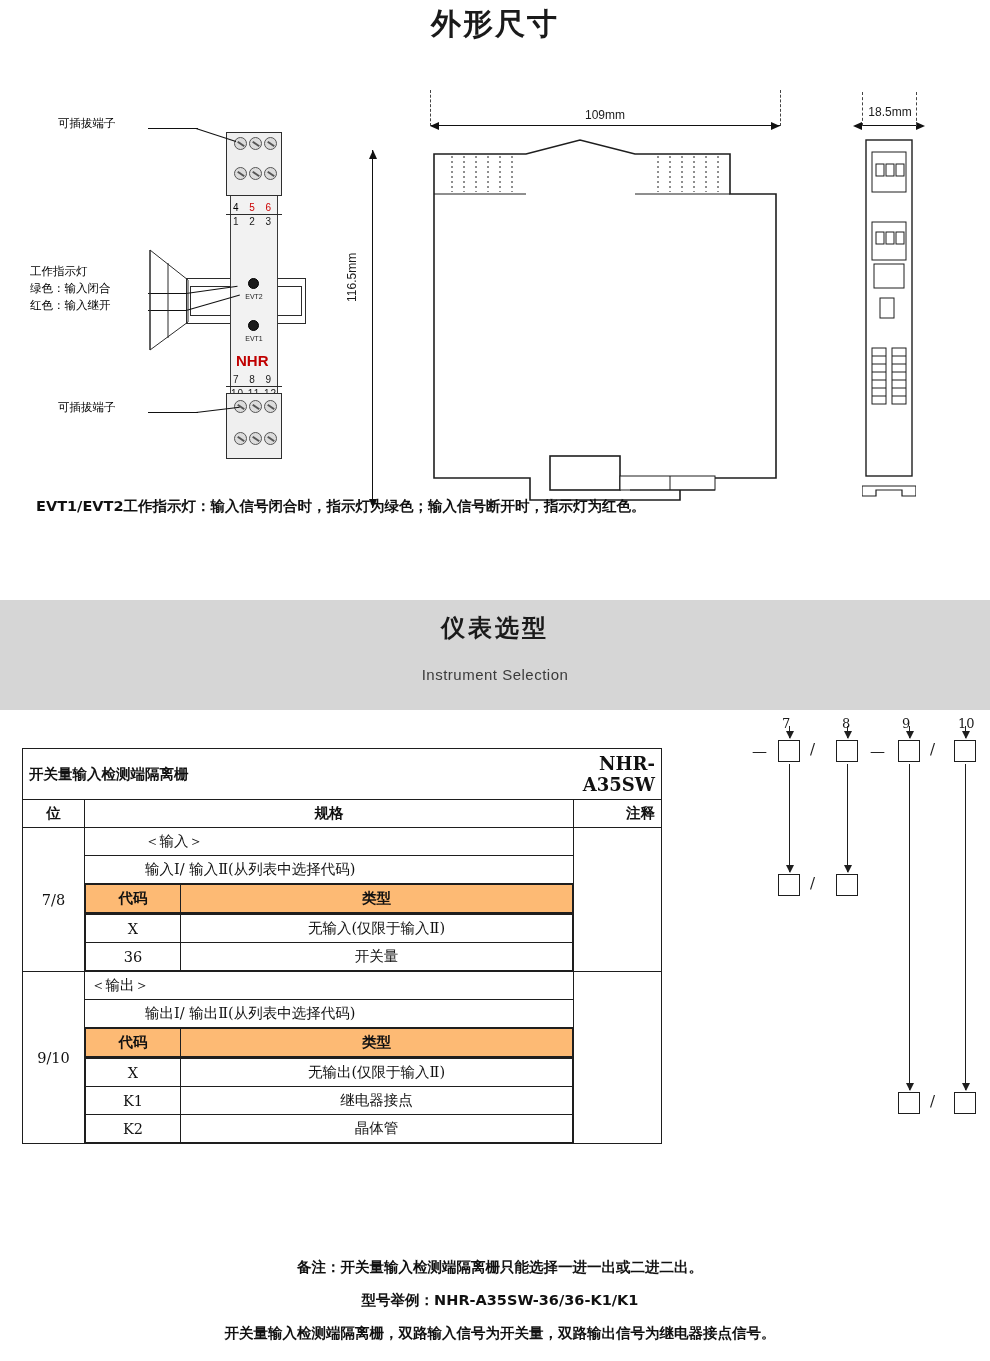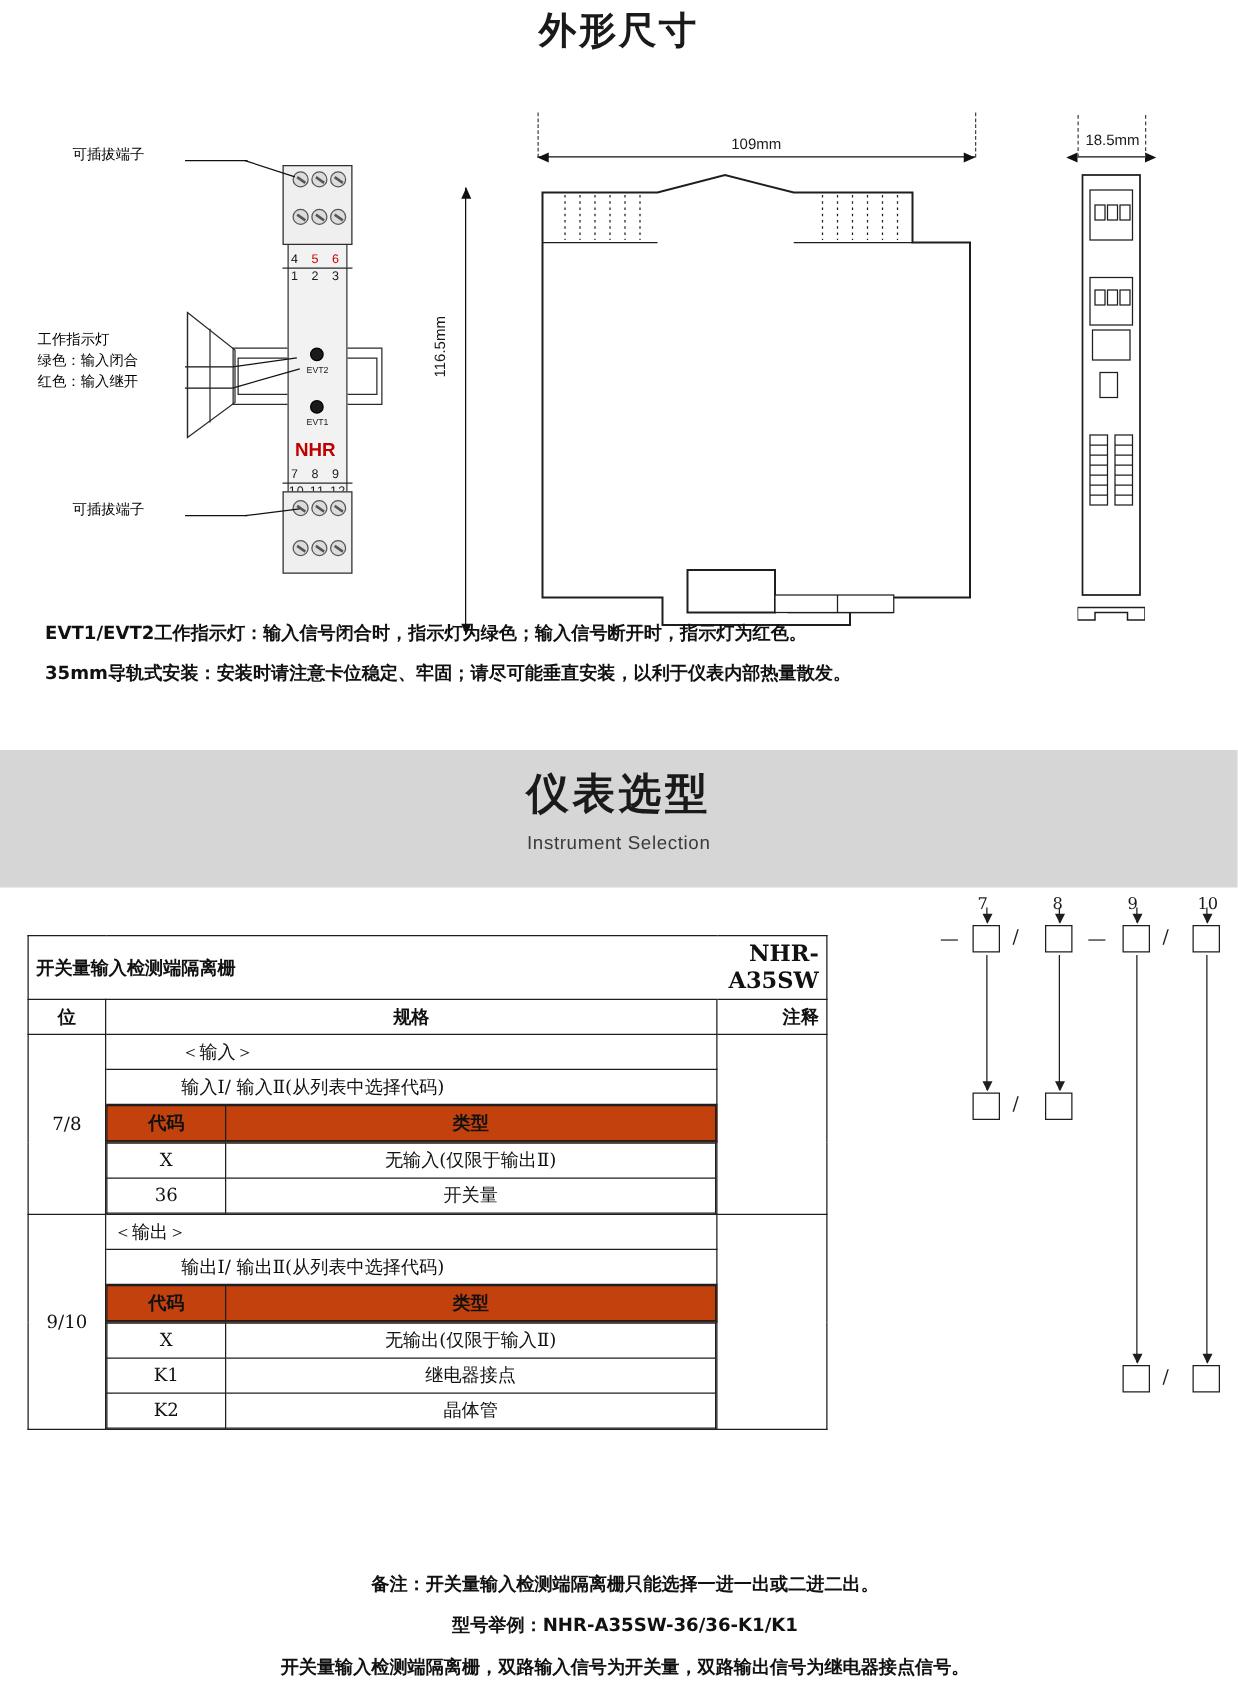--- a/index.html
+++ b/index.html
@@ -127,39 +127,39 @@
     margin-bottom: 13px; white-space: nowrap;
   }
 
   
   .banner {
     position: absolute; left: 0; top: 600px; width: 990px; height: 110px;
     background: #d6d6d6;
   }
   .banner-cn {
     position: absolute; left: 0; top: 612px; width: 990px; text-align: center;
-    font-size: 34px; font-weight: bold; letter-spacing: 3px;
+    font-size: 24px; font-weight: bold; letter-spacing: 3px;
     font-family: "DejaVu Sans", sans-serif;
   }
   .banner-en {
     position: absolute; left: 0; top: 666px; width: 990px; text-align: center;
     font-size: 15px; color: #3b3b3b; letter-spacing: .5px;
   }
 
   
   .sel { position: absolute; left: 22px; top: 748px; width: 640px; }
   table.sel-t { border-collapse: collapse; width: 640px; font-family: "DejaVu Serif", serif; }
   table.sel-t td {
     border: 1px solid #1e1e1e; padding: 4px 6px; font-size: 14.5px; color: #111;
     vertical-align: middle;
   }
   .hdr-row td { font-weight: bold; font-size: 15px; }
   .c-center { text-align: center; }
   .c-left { text-align: left; }
-  .gray { background: #c2410c; font-weight: bold; }
+  .gray { background: #fdba74; font-weight: bold; }
   .code-cell { width: 95px; text-align: center; }
   .type-cell { text-align: center; }
   .pos-col { width: 62px; text-align: center; }
   .note-col { width: 88px; text-align: right; }
   .spec-inner { border-collapse: collapse; width: 100%; }
   .spec-inner td { border: none; }
 
   .title-row td { font-weight: bold; font-size: 15.5px; }
   .title-row .model { text-align: right; font-family: "DejaVu Serif", serif; font-size: 18px; font-weight: bold;}
 
@@ -325,21 +325,20 @@
           <line x1="30" y1="242" x2="44" y2="242"></line>
         <line x1="30" y1="250" x2="44" y2="250"></line>
           <line x1="30" y1="258" x2="44" y2="258"></line>
       </g>
       <path d="M0 348 L54 348 L54 358 L40 358 L40 352 L14 352 L14 358 L0 358 Z" fill="none" stroke="#1e1e1e" stroke-width="1.2"></path>
     </svg>
   </div>
 
   <div class="notes">
     <div class="note-line">EVT1/EVT2工作指示灯：输入信号闭合时，指示灯为绿色；输入信号断开时，指示灯为红色。</div>
-    <div class="note-line">35mm导轨式安装：安装时请注意卡位稳定、牢固；请尽可能垂直安装，以利于仪表内部热量散发。</div>
   </div>
 
   <div class="banner"></div>
   <div class="banner-cn">仪表选型</div>
   <div class="banner-en">Instrument Selection</div>
 
   <div class="sel">
     <table class="sel-t">
 
       <tbody>
@@ -373,21 +372,21 @@
                 </tbody>
               </table>
         </td>
       </tr>
       <tr>
         <td style="padding:0;">
           <table class="spec-inner">
             <tbody>
                   <tr>
               <td class="code-cell" style="padding:4px 6px;">X</td>
-              <td class="type-cell" style="padding:4px 6px;">无输入(仅限于输出Ⅱ)</td>
+              <td class="type-cell" style="padding:4px 6px;">无输入(仅限于输入Ⅱ)</td>
             </tr>
             <tr>
               <td class="code-cell" style="padding:4px 6px; border-top:1px solid #1e1e1e;">36</td>
               <td class="type-cell" style="padding:4px 6px; border-top:1px solid #1e1e1e;">开关量</td>
             </tr>
           </tbody>
               </table>
         </td>
       </tr>
 

